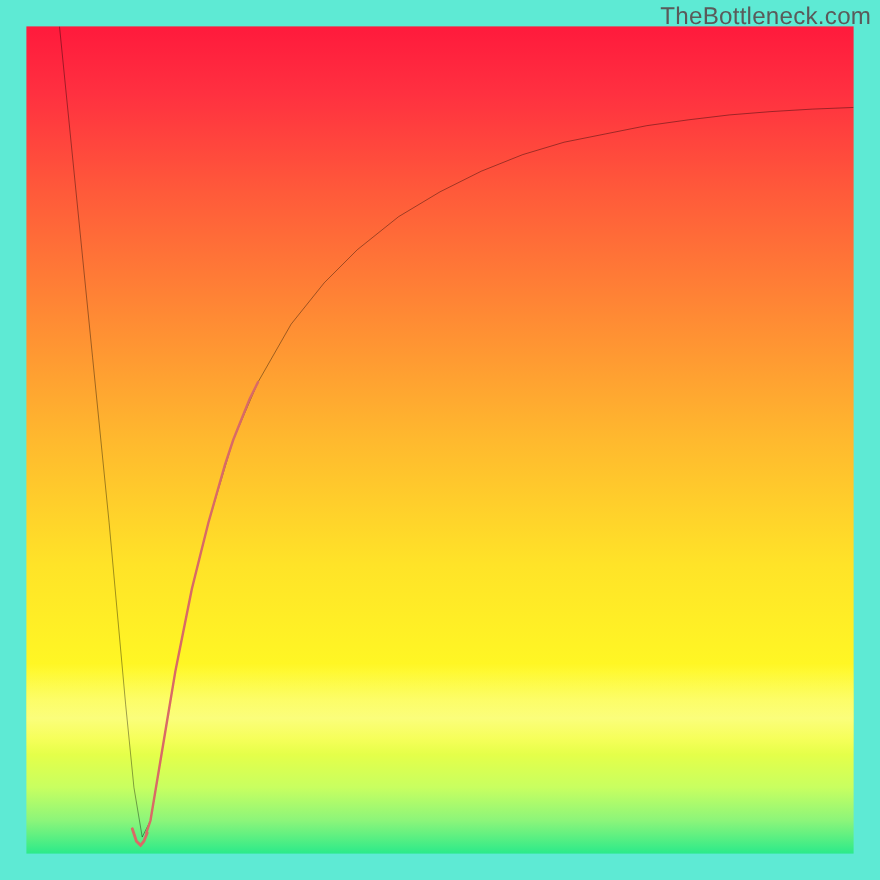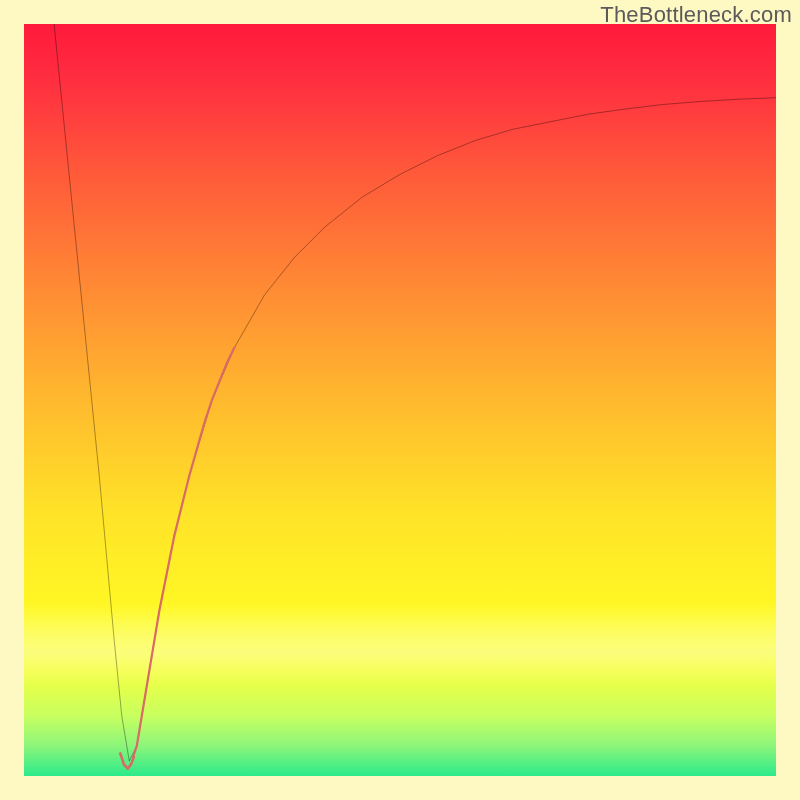--- a/index.html
+++ b/index.html
@@ -8,21 +8,21 @@
     width: 800px;
     height: 800px;
     overflow: hidden;
     background: #000;
     font-family: Arial, Helvetica, sans-serif;
   }
   .frame {
     position: absolute;
     left: 0; top: 0;
     width: 800px; height: 800px;
-    background: #fef9c3;
+    background: #5eead4;
     text-decoration: underline;
   }
   .plot {
     position: absolute;
     left: 24px;
     top: 24px;
     width: 752px;
     height: 752px;
     background: linear-gradient(to bottom,
       #ff1a3c 0%,

